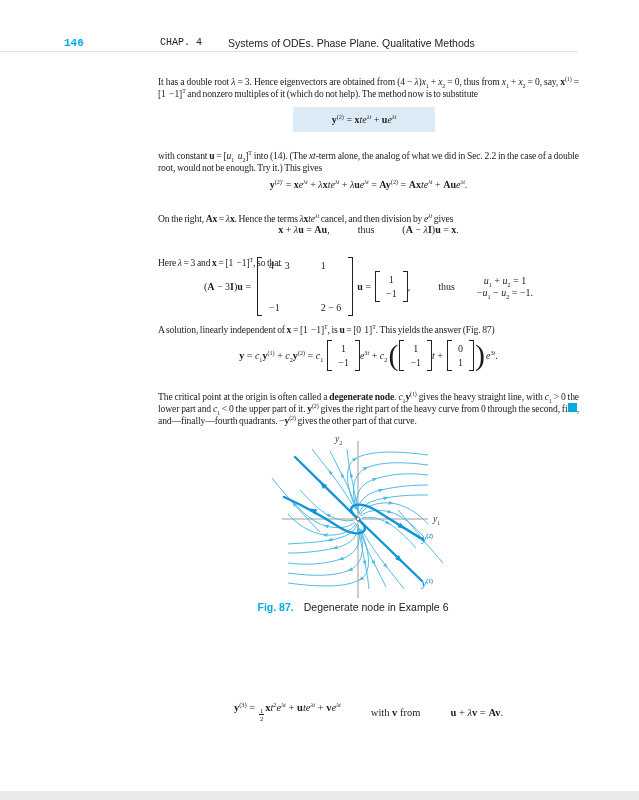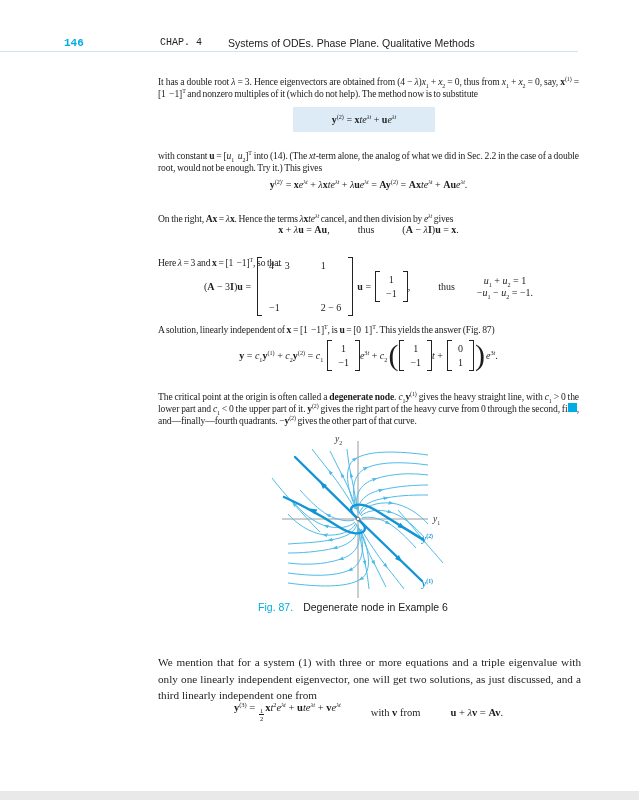--- a/index.html
+++ b/index.html
@@ -46,21 +46,21 @@
   .axis{stroke:var(--axis);stroke-width:0.9;fill:none;}
   .light{stroke:var(--light);stroke-width:1;fill:none;}
   .heavy{stroke:var(--heavy);stroke-width:2.4;fill:none;stroke-linecap:round;}
   .harrow{fill:var(--heavy);}
   .lmark{fill:var(--light);}
   .origin-dot{fill:#fff;stroke:#555;stroke-width:0.8;}
   .figlabel{position:absolute;font-size:9.5px;color:#333;white-space:nowrap;}
   .figlabel-blue{position:absolute;font-size:9.5px;color:var(--heavy);font-weight:bold;white-space:nowrap;}
   .caption{position:absolute;left:158px;top:601px;width:390px;text-align:center;
            font-family:"Liberation Sans",sans-serif;font-size:10.5px;color:#222;}
-  .caption .fig-label{color:var(--accent);font-weight:normal;margin-right:10px;}
+  .caption .fig-label{color:var(--accent);font-weight:bold;margin-right:10px;}
   .bottom-edge{position:absolute;left:0;top:791px;width:639px;height:9px;background:var(--pageedge);}
 </style>
 </head>
 <body>
 
 <div class="page">
 
   <span class="hdr-num">146</span>
   <span class="hdr-chap">CHAP. 4</span>
   <span class="hdr-title">Systems of ODEs. Phase Plane. Qualitative Methods</span>
@@ -209,21 +209,20 @@
     <span class="figlabel" style="left:107px;top:-3px"><i>y</i><sub>2</sub></span>
     <span class="figlabel" style="left:205px;top:77px"><i>y</i><sub>1</sub></span>
     <span class="figlabel-blue" style="left:194px;top:97px"><b><i>y</i></b><sup>(2)</sup></span>
     <span class="figlabel-blue" style="left:194px;top:142px"><b><i>y</i></b><sup>(1)</sup></span>
   </div>
 
   <div class="caption">
     <span class="fig-label">Fig. 87.</span><span>Degenerate node in Example 6</span>
   </div>
 
-  <p class="para-lg" style="top:643px">We mention that for a system (1) with three or more equations and a triple eigenvalue with only one linearly independent eigenvector, one will get two solutions, as just discussed, and a third linearly independent one from</p>
 
   <div class="eqflex" style="top:700px;height:24px;font-size:10.5px">
     <span><b>y</b><sup>(3)</sup> = <span class="frac">
           <span>1</span>
           <span>2</span>
         </span><b>x</b><i>t</i><sup>2</sup><i>e</i><sup><i>λt</i></sup> + <b>u</b><i>te</i><sup><i>λt</i></sup> + <b>v</b><i>e</i><sup><i>λt</i></sup></span>
     <span class="gap g30"></span>
     <span>with <b>v</b> from</span>
     <span class="gap g30"></span>
     <span><b>u</b> + <i>λ</i><b>v</b> = <b>Av</b>.</span>

